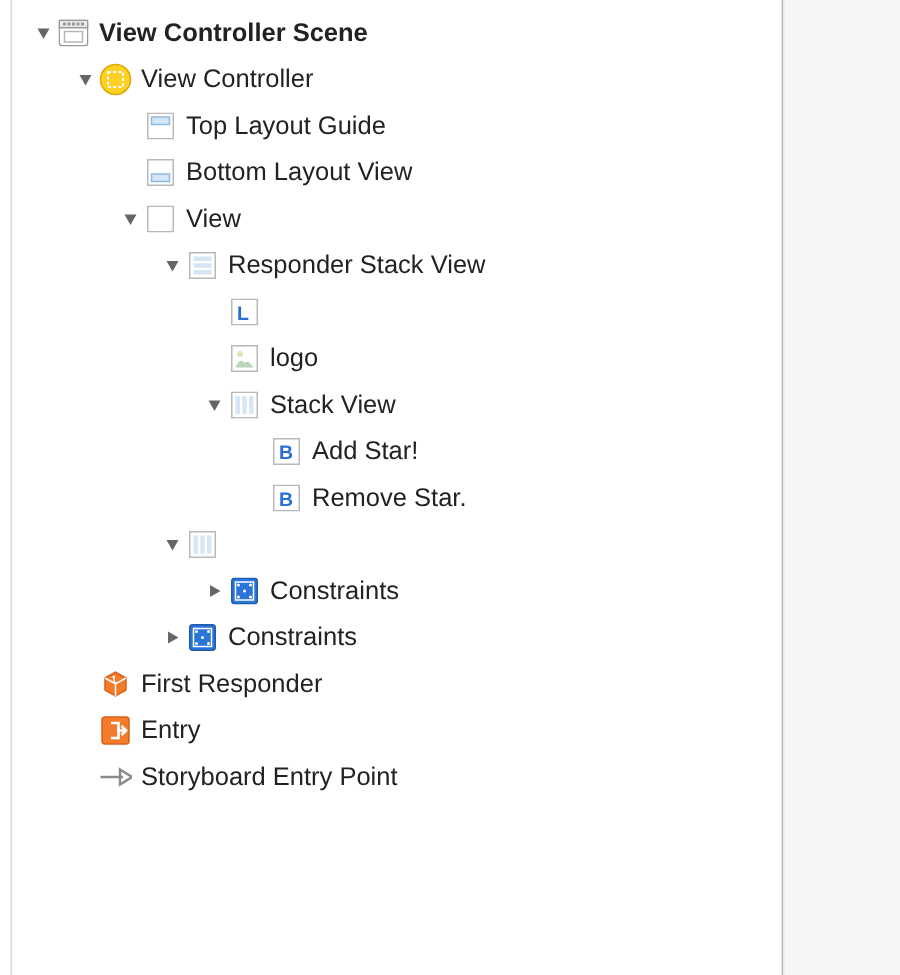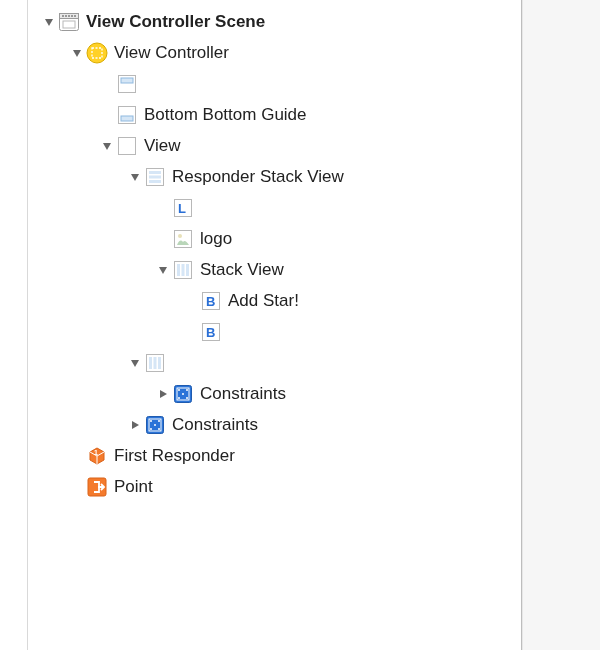--- a/index.html
+++ b/index.html
@@ -9,21 +9,20 @@
     font-size: 17px;
     color: #222;
     background: #fff;
     width: 600px;
     height: 650px;
     overflow: hidden;
   }
   .outer {
     display: flex;
     height: 100%;
-    padding-left: 20px;
   }
   .left-strip {
     width: 8px;
     background: #fff;
     border-right: 1px solid #d9d9d9;
   }
   .pane {
     flex: 1;
     border-right: 1px solid #bdbdbd;
     padding-top: 6px;
@@ -125,31 +124,32 @@
   </div>
 
   <div class="row lvl2">
     <span class="spacer"></span>
     <span class="icon">
       <svg width="18" height="18" viewBox="0 0 18 18">
         <rect x="0.5" y="0.5" width="17" height="17" fill="#fff" stroke="#b8b8b8"></rect>
         <rect x="3" y="3" width="12" height="5" fill="#d5e6f6" stroke="#8fb9df"></rect>
       </svg>
     </span>
+    <span class="label">Top Layout Guide</span>
   </div>
 
   <div class="row lvl2">
     <span class="spacer"></span>
     <span class="icon">
       <svg width="18" height="18" viewBox="0 0 18 18">
         <rect x="0.5" y="0.5" width="17" height="17" fill="#fff" stroke="#b8b8b8"></rect>
         <rect x="3" y="10" width="12" height="5" fill="#d5e6f6" stroke="#8fb9df"></rect>
       </svg>
     </span>
-    <span class="label">Bottom Bottom Guide</span>
+    <span class="label">Bottom Layout View</span>
   </div>
 
   <div class="row lvl2">
     <span class="disclosure">
       <svg width="10" height="10" viewBox="0 0 10 10">
             <polygon points="1,2 9,2 5,9" fill="#666"></polygon>
           </svg>
     </span>
     <span class="icon">
       <svg width="18" height="18" viewBox="0 0 18 18">
@@ -227,20 +227,21 @@
   </div>
 
   <div class="row lvl5">
     <span class="spacer"></span>
     <span class="icon">
       <svg width="18" height="18" viewBox="0 0 18 18">
         <rect x="0.5" y="0.5" width="17" height="17" fill="#fff" stroke="#b8b8b8"></rect>
         <text x="4" y="14" font-size="13" font-family="Helvetica" font-weight="700" fill="#2a6fd6">B</text>
       </svg>
     </span>
+    <span class="label">Remove Star.</span>
   </div>
 
   <div class="row lvl3">
     <span class="disclosure">
       <svg width="10" height="10" viewBox="0 0 10 10">
             <polygon points="1,2 9,2 5,9" fill="#666"></polygon>
           </svg>
     </span>
     <span class="icon">
       <svg width="18" height="18" viewBox="0 0 18 18">
@@ -306,19 +307,29 @@
 
   <div class="row lvl1">
     <span class="spacer"></span>
     <span class="icon">
       <svg width="20" height="20" viewBox="0 0 20 20">
         <rect x="1" y="1" width="18" height="18" rx="2" fill="#f47a2c" stroke="#d96218"></rect>
         <path d="M7 5 h5 v10 h-5" fill="none" stroke="#fff" stroke-width="1.8"></path>
         <path d="M11 10 h6 M14 7 l3 3 -3 3" fill="none" stroke="#fff" stroke-width="1.8"></path>
       </svg>
     </span>
-    <span class="label">Point</span>
-  </div>
-
+    <span class="label">Entry</span>
+  </div>
+
+  <div class="row lvl1">
+    <span class="spacer"></span>
+    <span class="icon">
+      <svg width="22" height="14" viewBox="0 0 22 14">
+        <line x1="1" y1="7" x2="16" y2="7" stroke="#8a8a8a" stroke-width="1.6"></line>
+        <polygon points="14,2 22,7 14,12" fill="none" stroke="#8a8a8a" stroke-width="1.6"></polygon>
+      </svg>
+    </span>
+    <span class="label">Storyboard Entry Point</span>
+  </div>
 
 </div>
 <div class="right-strip"></div>
 </div>
 
 </body></html>

